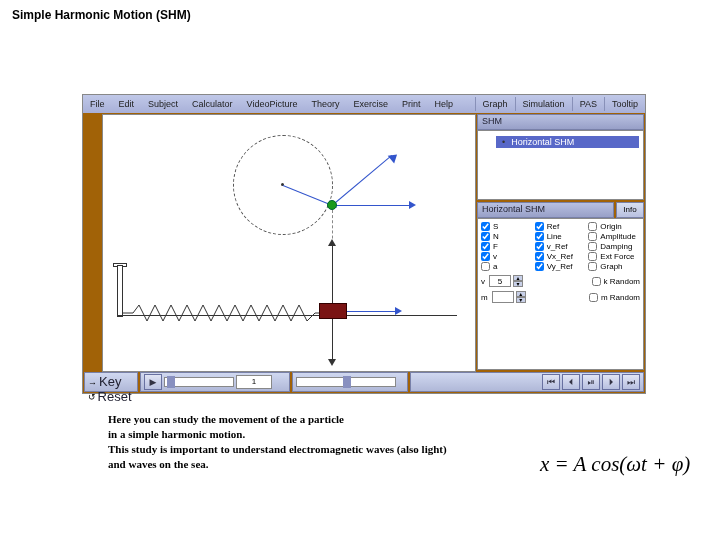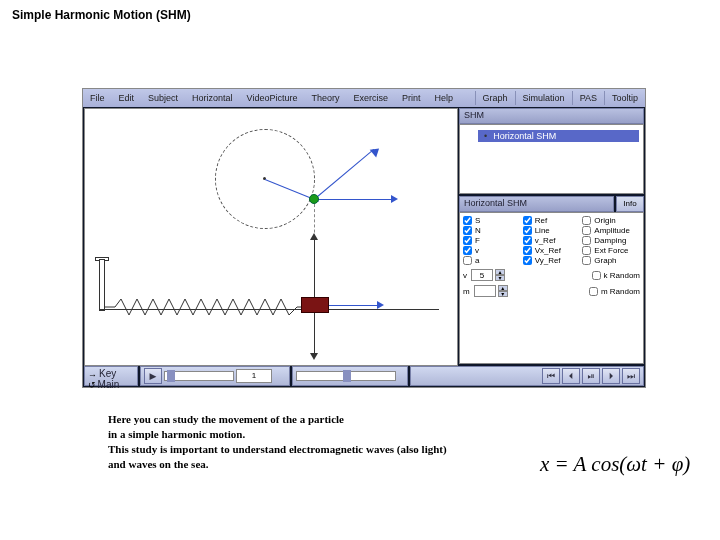--- a/index.html
+++ b/index.html
@@ -1,24 +1,24 @@
 <!DOCTYPE html>
 <html><head>
 <meta charset="utf-8">
 <style>
   * { box-sizing: border-box; margin: 0; padding: 0; }
   body { font-family: Arial, sans-serif; font-size: 10px; background: #fff; width: 720px; height: 540px; position: relative; }
   .page-title { font-size: 12px; font-weight: bold; padding: 8px 12px; }
-  .app-window { position: absolute; left: 82px; top: 88px; width: 564px; height: 300px; border: 1px solid #888; background: #0f172a; }
+  .app-window { position: absolute; left: 82px; top: 94px; width: 564px; height: 300px; border: 1px solid #888; background: #a16207; }
   .menubar { height: 18px; background: linear-gradient(#c0c8e8,#a8b0d8); display: flex; align-items: center; font-size: 9px; color: #222; }
   .menubar-left { display: flex; }
   .menubar-right { display: flex; margin-left: auto; }
   .menu-item { padding: 2px 7px; cursor: pointer; }
   .menu-item.tool { border-left: 1px solid #8890b8; }
-  .body-row { display: flex; height: 258px; }
+  .body-row { display: flex; height: 258px; padding-left: 18px; }
   .canvas-area { width: 374px; height: 258px; background: #fff; border: 1px solid #888; position: relative; margin: 1px; }
   .right-pane { flex: 1; display: flex; flex-direction: column; margin: 1px 1px 1px 0; }
   .panel-header { height: 16px; background: linear-gradient(#b8c0e0,#98a0c8); border: 1px solid #7880a8; font-size: 9px; padding: 1px 4px; color: #223; }
   .nav-panel { background: #fff; border: 1px solid #888; height: 70px; padding: 4px; font-size: 9px; }
   .nav-item { padding: 1px 6px; margin: 1px 0; }
   .nav-item.bullet::before { content: "•"; margin-right: 6px; color: #333; }
   .nav-item.sub { margin-left: 14px; }
   .nav-item.sel { background: #5868c8; color: #fff; }
   .settings-header { display: flex; margin-top: 2px; }
   .settings-header .panel-header { flex: 1; }
@@ -28,21 +28,21 @@
   .chk { display: flex; align-items: center; gap: 3px; }
   .chk input { width: 9px; height: 9px; }
   .num-row { display: flex; align-items: center; gap: 4px; margin-top: 4px; }
   .num-row .spin { display: flex; align-items: center; gap: 2px; }
   .num-row input[type=text] { width: 22px; height: 12px; font-size: 8px; border: 1px solid #888; text-align: center; }
   .spin-btns { display: flex; flex-direction: column; }
   .spin-btns div { width: 10px; height: 6px; background: #c8d0e8; border: 1px solid #888; font-size: 6px; line-height: 4px; text-align: center; }
   .bottom-bar { height: 22px; display: flex; gap: 2px; padding: 1px; }
   .bb-group { background: linear-gradient(#d0d8f0,#b0b8d8); border: 1px solid #7880a8; display: flex; align-items: center; padding: 1px 3px; gap: 2px; }
   .bb-btn { width: 18px; height: 16px; background: linear-gradient(#e0e4f4,#b8c0e0); border: 1px solid #6870a0; display: flex; align-items: center; justify-content: center; font-size: 9px; color: #334; }
-  .bb-label { font-size: 10px; color: #223; }
+  .bb-label { font-size: 13px; color: #223; }
   .bb-slider { width: 70px; height: 10px; background: #fff; border: 1px solid #888; position: relative; }
   .bb-slider .knob { position: absolute; width: 8px; height: 12px; background: #8890c0; top: -2px; }
   .bb-field { width: 36px; height: 14px; background: #fff; border: 1px solid #888; font-size: 8px; text-align: center; line-height: 12px; }
   .bb-dropdown { width: 60px; height: 14px; background: #fff; border: 1px solid #888; font-size: 8px; padding: 0 2px; line-height: 12px; }
   
   .circle { position: absolute; left: 130px; top: 20px; width: 100px; height: 100px; border: 1px dashed #555; border-radius: 50%; }
   .center-dot { position: absolute; left: 178px; top: 68px; width: 3px; height: 3px; background: #333; border-radius: 50%; }
   .green-dot { position: absolute; left: 224px; top: 85px; width: 10px; height: 10px; background: #1a9a1a; border-radius: 50%; border: 1px solid #063; }
   .arrow-line { position: absolute; background: #3355cc; }
   .arrow-head { position: absolute; width: 0; height: 0; }
@@ -59,21 +59,21 @@
 <body>
 
 <div class="page-title">Simple Harmonic Motion (SHM)</div>
 
 <div class="app-window">
   <div class="menubar">
     <div class="menubar-left">
       <div class="menu-item">File</div>
       <div class="menu-item">Edit</div>
       <div class="menu-item">Subject</div>
-      <div class="menu-item">Horizontal</div>
+      <div class="menu-item">Calculator</div>
       <div class="menu-item">VideoPicture</div>
       <div class="menu-item">Theory</div>
       <div class="menu-item">Exercise</div>
       <div class="menu-item">Print</div>
       <div class="menu-item">Help</div>
     </div>
     <div class="menubar-right">
       <div class="menu-item tool">Graph</div>
       <div class="menu-item tool">Simulation</div>
       <div class="menu-item tool">PAS</div>
@@ -218,21 +218,21 @@
   </div>
 
   <div class="bottom-bar">
     <div class="bb-group" style="width:54px;flex-direction:column;align-items:flex-start;gap:0;">
       <div style="display:flex;align-items:center;gap:2px;">
           <span style="font-size:9px;">→</span>
           <span class="bb-label">Key</span>
         </div>
       <div style="display:flex;align-items:center;gap:2px;">
           <span style="font-size:9px;">↺</span>
-          <span class="bb-label">Main</span>
+          <span class="bb-label">Reset</span>
         </div>
     </div>
     <div class="bb-group" style="width:150px;">
       <div class="bb-btn">▶</div>
       <div class="bb-slider">
           <div class="knob" style="left:2px;"></div>
         </div>
       <div class="bb-field">1</div>
     </div>
     <div class="bb-group" style="width:116px;">

